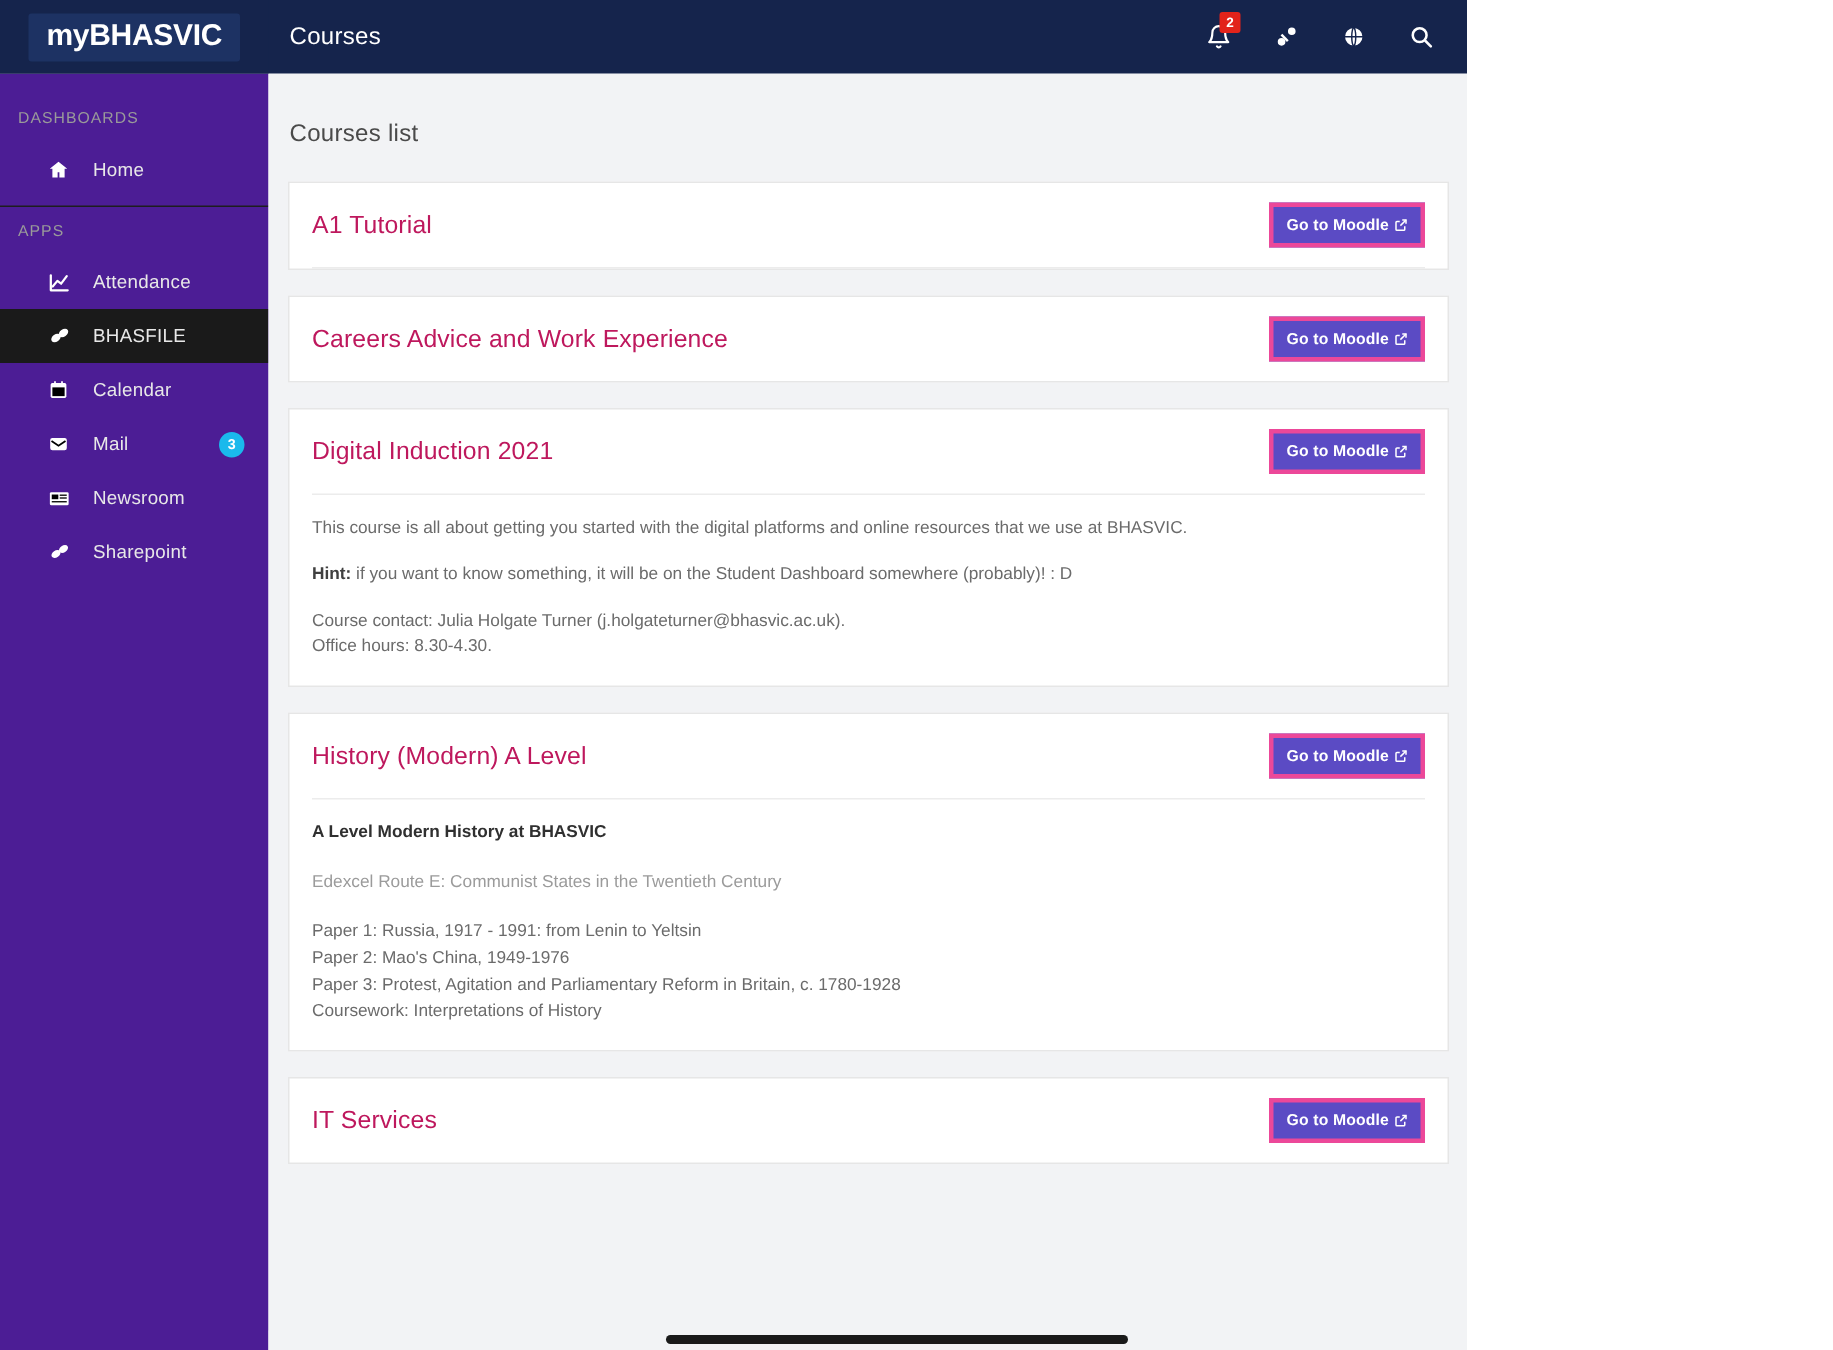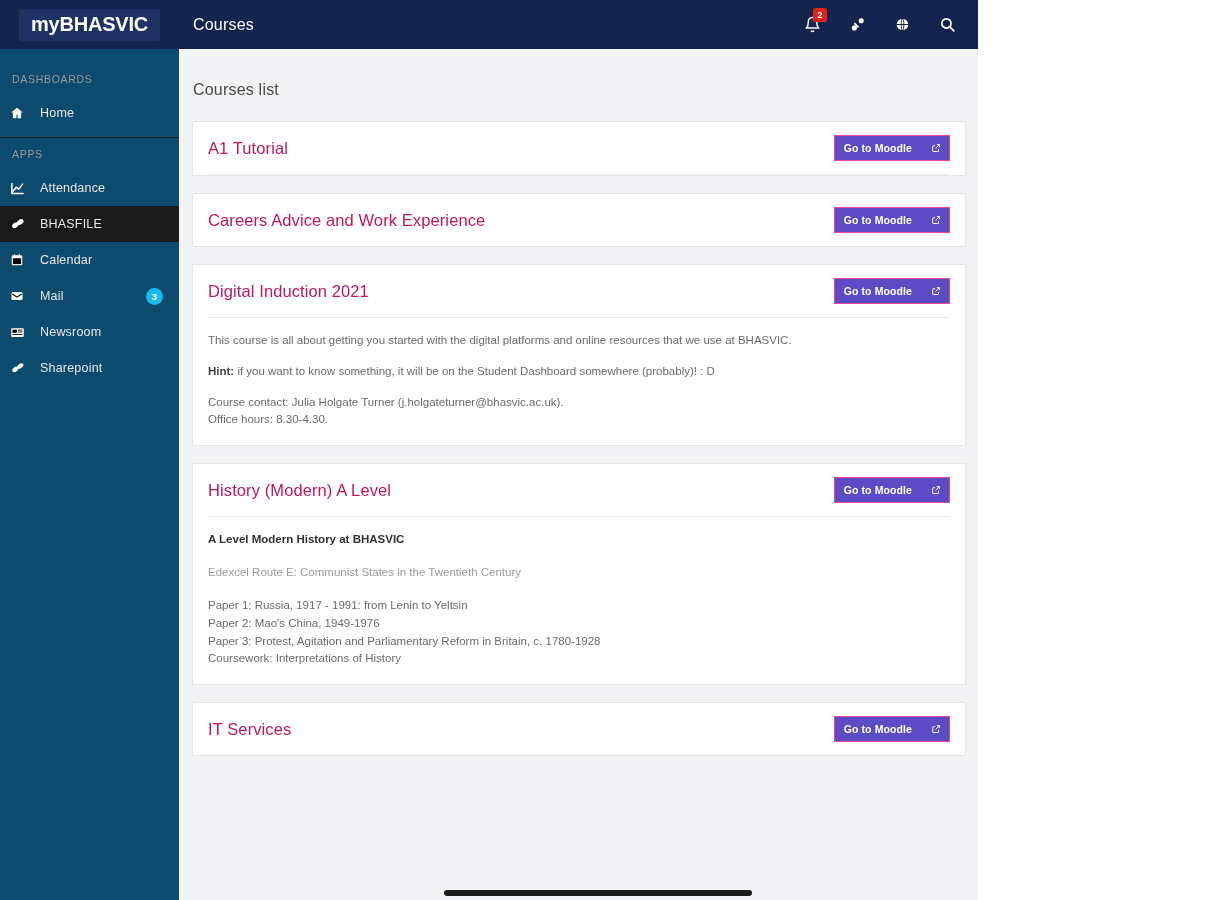--- a/index.html
+++ b/index.html
@@ -98,36 +98,36 @@
   .body {
     flex: 1;
     display: flex;
     min-height: 0;
   }
 
   
   .sidebar {
     width: 179px;
     min-width: 179px;
-    background: #0c4a6e;
+    background: #4c1d95;
     padding-top: 14px;
     overflow: hidden;
   }
   .side-label {
     color: #9a9a9a;
     font-size: 10.5px;
     letter-spacing: 0.7px;
     padding: 10px 0 10px 12px;
     text-transform: uppercase;
   }
   .side-item {
     display: flex;
     align-items: center;
     height: 36px;
-    padding-left: 10px;
+    padding-left: 32px;
     color: #e8e8e8;
     font-size: 12.5px;
     cursor: pointer;
     position: relative;
   }
   .side-item.active { background: #1a1a1a; }
   .side-ico {
     width: 24px;
     min-width: 24px;
     display: flex;
@@ -188,27 +188,27 @@
   }
   .card-title {
     font-size: 16.5px;
     color: #be185d;
     font-weight: 400;
     letter-spacing: 0.1px;
   }
   .moodle-btn {
     background: #5b4bc4;
     color: #ffffff;
-    border: 1px solid #ec4899;
+    border: 3px solid #ec4899;
     font-size: 10.5px;
     font-weight: bold;
     padding: 6px 8px 6px 9px;
     display: inline-flex;
     align-items: center;
-    gap: 19px;
+    gap: 3px;
     cursor: pointer;
     letter-spacing: 0.1px;
     white-space: nowrap;
   }
   .moodle-btn svg { display: block; }
   .card-sep {
     height: 1px;
     background: #ececec;
     margin: 0 15px;
   }

